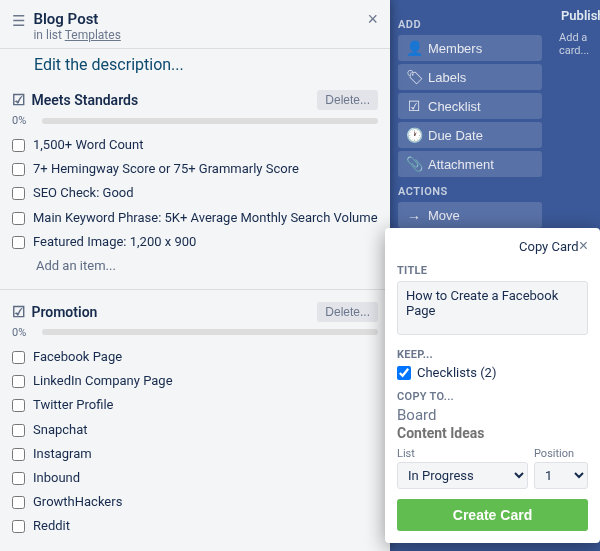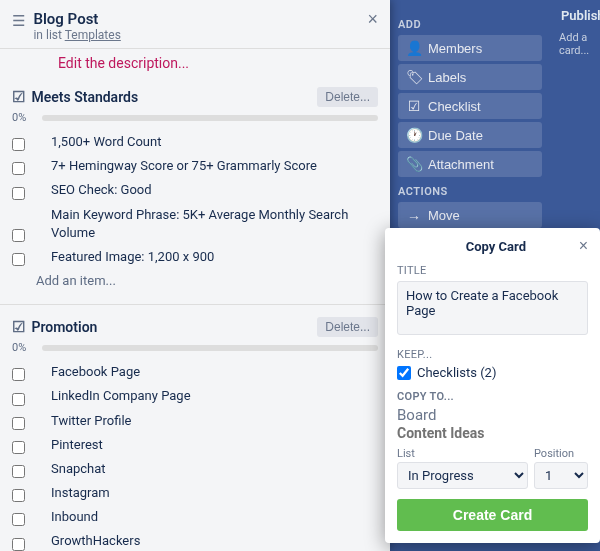--- a/index.html
+++ b/index.html
@@ -73,23 +73,23 @@
     .card-modal-header .close-btn {
       color: #6b778c;
       font-size: 18px;
       cursor: pointer;
       background: none;
       border: none;
       line-height: 1;
     }
 
     .edit-description {
-      padding: 6px 12px 8px 58px;
-      color: #be185d;
-      font-size: 14px;
+      padding: 6px 12px 8px 34px;
+      color: #0c4a6e;
+      font-size: 16px;
       cursor: pointer;
       text-decoration: none;
     }
 
     
     .checklist-section {
       padding: 8px 12px;
     }
 
     .checklist-header {
@@ -151,22 +151,22 @@
       width: 0%;
     }
 
     .checklist-items {
       padding-left: 0;
       list-style: none;
     }
 
     .checklist-item {
       display: flex;
-      align-items: flex-end;
-      gap: 26px;
+      align-items: center;
+      gap: 8px;
       padding: 3px 0;
     }
 
     .checklist-item input[type="checkbox"] {
       margin-top: 1px;
       flex-shrink: 0;
     }
 
     .checklist-item label {
       color: #172b4d;
@@ -254,38 +254,38 @@
 
     .copy-card-header {
       display: flex;
       align-items: center;
       justify-content: space-between;
       margin-bottom: 10px;
     }
 
     .copy-card-title {
       font-size: 13px;
-      font-weight: 700;
-      color: #172b4d;
-      text-align: center;
+      font-weight: 400;
+      color: #172b4d;
+      text-align: right;
       flex: 1;
     }
 
     .copy-close-btn {
       background: none;
       border: none;
       color: #6b778c;
       font-size: 16px;
       cursor: pointer;
       line-height: 1;
     }
 
     .copy-section-label {
       font-size: 11px;
-      font-weight: 400;
+      font-weight: 700;
       color: #6b778c;
       text-transform: uppercase;
       margin-bottom: 4px;
       letter-spacing: 0.3px;
     }
 
     .copy-title-textarea {
       width: 100%;
       border: 1px solid #dfe1e6;
       border-radius: 3px;
@@ -481,24 +481,20 @@
       <li class="checklist-item">
           <input type="checkbox" style="">
           <label>LinkedIn Company Page</label>
         </li>
       <li class="checklist-item">
           <input type="checkbox" style="">
           <label>Twitter Profile</label>
         </li>
       <li class="checklist-item">
           <input type="checkbox" style="">
-          <label>Pinterest</label>
-        </li>
-      <li class="checklist-item">
-          <input type="checkbox" style="">
           <label>Snapchat</label>
         </li>
       <li class="checklist-item">
           <input type="checkbox" style="">
           <label>Instagram</label>
         </li>
       <li class="checklist-item">
           <input type="checkbox" style="">
           <label>Inbound</label>
         </li>

